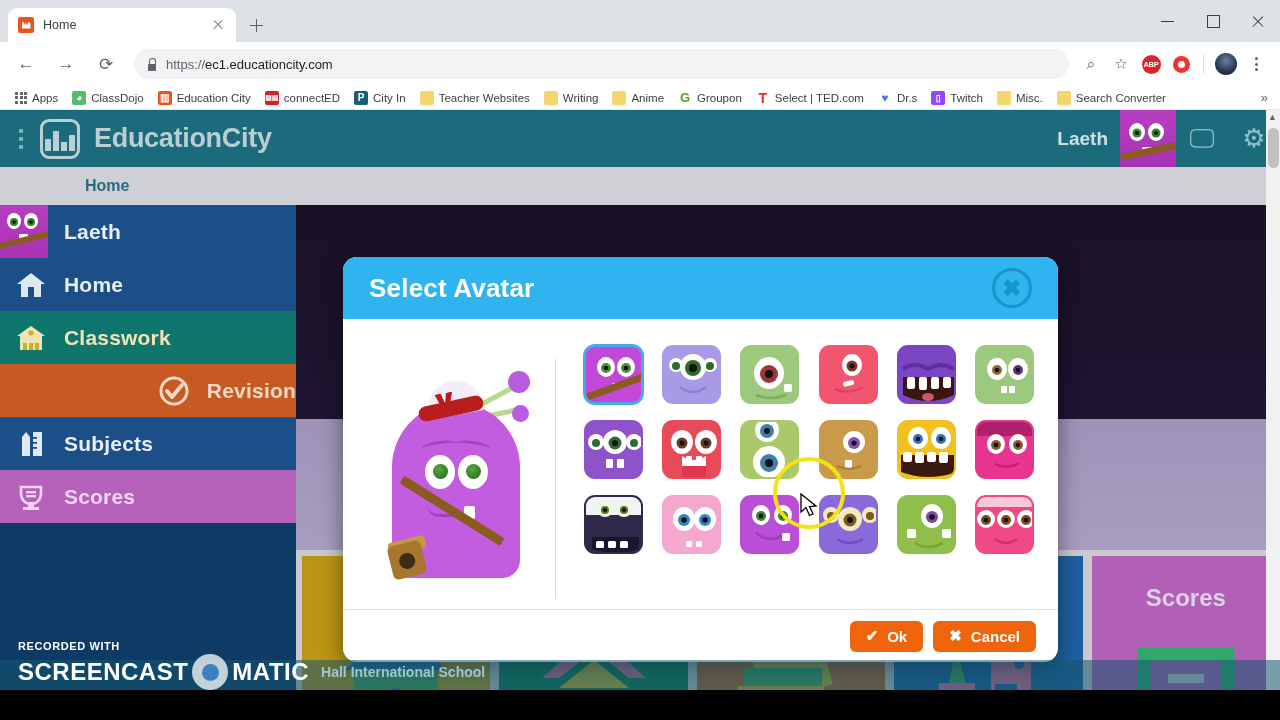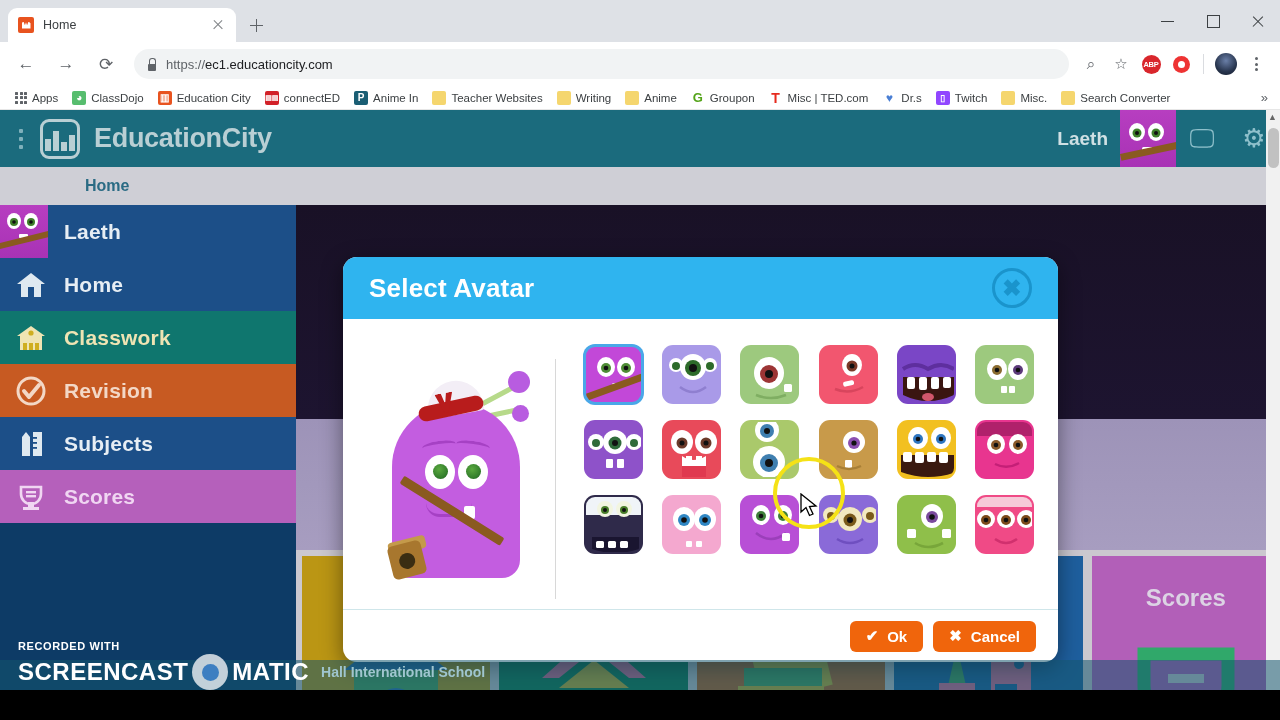--- a/index.html
+++ b/index.html
@@ -138,21 +138,21 @@
   .ec-sidebar { position: absolute; left: 0; top: 95px; width: 296px; bottom: 0; background: #0d3b66; }
   .navitem { height: 53px; display: flex; align-items: center; padding-left: 14px; gap: 16px; }
   .navitem .nlabel { font-size: 21px; font-weight: bold; color: #e7eef4; letter-spacing:.2px; }
   .navitem .nicon { width: 34px; height: 34px; display:flex; align-items:center; justify-content:center; color:#dfe9f0; font-size: 25px; }
   .nav-laeth { background: #1c4f88; position:relative; overflow:hidden; }
   .nav-laeth .av { width:48px; height:53px; position:absolute; left:0; top:0; background:linear-gradient(#b73ec0,#a832b5); }
   .nav-home { background: #1c4f88; }
   .nav-classwork { background: #0f766e; }
   .nav-classwork .nlabel { color:#efe4b3; }
   .nav-homework { background: #147a4a; }
-  .nav-revision { background: #c75a22; }
+  .nav-revision { background: #c75a22; justify-content: flex-end; }
   .nav-revision .nlabel { color: #f3d8c6; }
   .nav-subjects { background: #1c4f88; }
   .nav-scores { background: #b560bb; }
   .nav-scores .nlabel { color: #f0d6f2; }
 
   .ec-content { position:absolute; left:296px; top:95px; right:0; bottom:0; background:#241a35; overflow:hidden; }
   .ec-hero { position:absolute; left:0; top:0; right:0; height: 345px;
              background: linear-gradient(#191126 0%, #1d1430 62%, #9d93b8 62%, #a79dc0 100%); }
   .star { position:absolute; color:#fff; font-size: 16px; opacity:.9; }
   .cyclops { position:absolute; left: 640px; top: 138px; width: 84px; height: 125px;
@@ -329,41 +329,41 @@
     <div class="bm">
       <span class="bm-ico" style="background:#e8531f;color:#fff">▥</span>
       <span class="bm-label">Education City</span>
     </div>
     <div class="bm">
       <span class="bm-ico" style="background:#d22128;color:#fff;font-size:7px">▤▤</span>
       <span class="bm-label">connectED</span>
     </div>
     <div class="bm">
       <span class="bm-ico" style="background:#1a5e74;color:#fff">P</span>
-      <span class="bm-label">Anime In</span>
+      <span class="bm-label">City In</span>
     </div>
     <div class="bm">
       <span class="bm-ico ico-folder"></span>
       <span class="bm-label">Teacher Websites</span>
     </div>
     <div class="bm">
       <span class="bm-ico ico-folder"></span>
       <span class="bm-label">Writing</span>
     </div>
     <div class="bm">
       <span class="bm-ico ico-folder"></span>
       <span class="bm-label">Anime</span>
     </div>
     <div class="bm">
       <span class="bm-ico" style="color:#53a318;font-size:13px">G</span>
       <span class="bm-label">Groupon</span>
     </div>
     <div class="bm">
       <span class="bm-ico" style="color:#e62b1e;font-size:14px">T</span>
-      <span class="bm-label">Misc | TED.com</span>
+      <span class="bm-label">Select | TED.com</span>
     </div>
     <div class="bm">
       <span class="bm-ico" style="color:#4a7fd4;font-size:12px">♥</span>
       <span class="bm-label">Dr.s</span>
     </div>
     <div class="bm">
       <span class="bm-ico" style="background:#9146ff;color:#fff;font-size:9px">▯</span>
       <span class="bm-label">Twitch</span>
     </div>
     <div class="bm">

